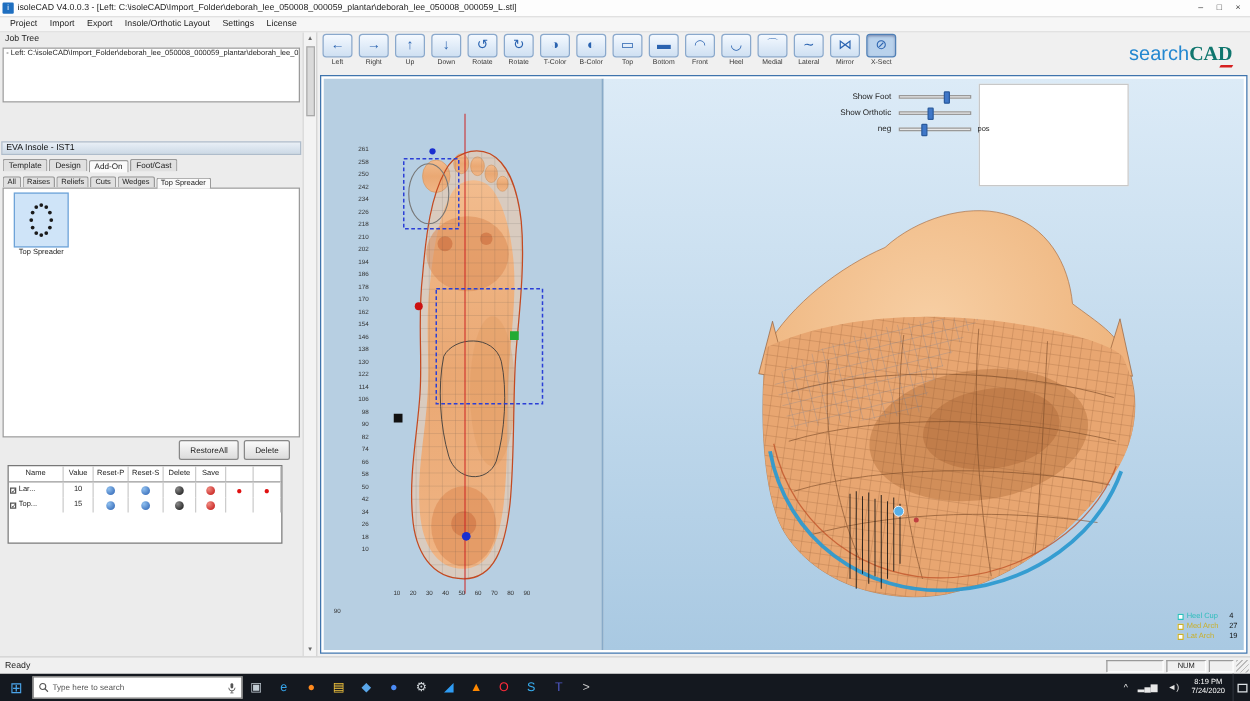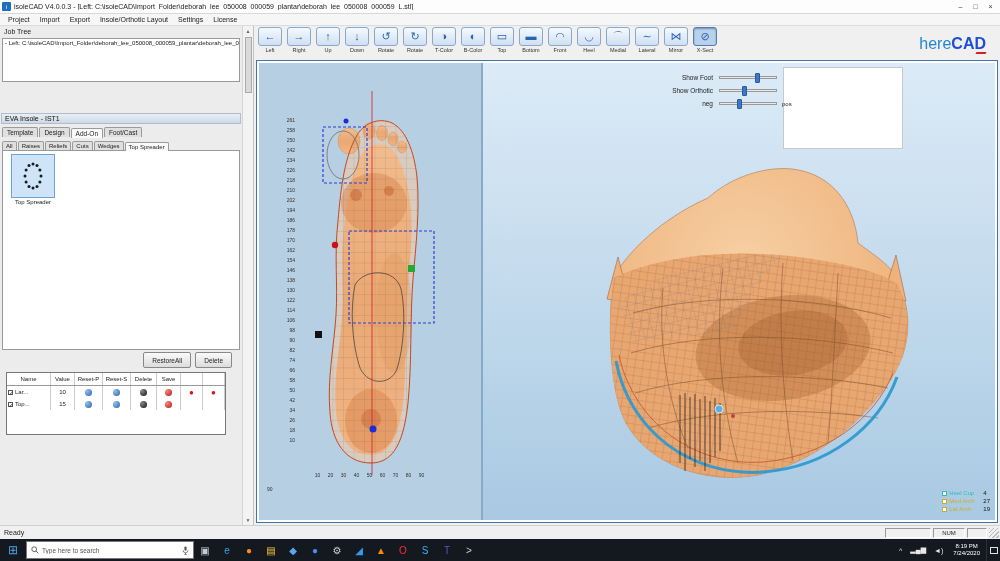--- a/index.html
+++ b/index.html
@@ -73,21 +73,21 @@
   .right-area { flex:1; display:flex; flex-direction:column; min-width:0; background:#f0f0f0; }
   .toolbar { height:34px; display:flex; align-items:flex-start; padding:1px 4px 0 2px; gap:1px; }
   .tool-btn { width:28px; text-align:center; }
   .tool-icon { width:24px; height:19px; margin:0 auto; border:1px solid #89a8cc; border-radius:3px;
     background:linear-gradient(#f4f9ff,#cfe0f2); color:#2a63b0; font-size:11px; line-height:17px; }
   .tool-btn[data-active="true"] .tool-icon { background:#b9d2ec; border-color:#4f7fb5;
     box-shadow:inset 0 1px 2px rgba(0,0,60,.35); }
   .tool-label { font-size:5.5px; color:#333; margin-top:1px; white-space:nowrap; }
   .logo { margin-left:auto; margin-right:10px; align-self:center; font-size:16px; position:relative; }
   .logo-isole { color:#2387d0; }
-  .logo-cad { color:#1d4ed8; font-weight:bold; }
+  .logo-cad { color:#0f766e; font-weight:bold;font-family:Liberation Serif, serif; }
   .logo-accent { position:absolute; right:0; bottom:-1px; width:10px; height:2px;
     background:#d62020; transform:skewX(-30deg); }
 
   .viewport-wrap { flex:1; margin:0 2px 2px; border:1px solid #3f74ad; background:#fff;
     padding:2px; display:flex; min-height:0; }
   .pane2d { width:222px; position:relative; background:#b7cfe2; overflow:hidden; }
   .vdivider { width:2px; background:#88aac8; }
   .pane3d { flex:1; position:relative; background:linear-gradient(#dcebf7,#a9c9e2); overflow:hidden; }
   .pane-svg { position:absolute; inset:0; width:100%; height:100%; }
 
@@ -402,21 +402,21 @@
             <div class="tool-icon">⋈</div>
             <div class="tool-label">Mirror</div>
           </div>
 
           <div class="tool-btn" data-active="true">
             <div class="tool-icon">⊘</div>
             <div class="tool-label">X-Sect</div>
           </div>
 
         <div class="logo">
-          <span class="logo-isole">here</span><span class="logo-cad">CAD</span>
+          <span class="logo-isole">search</span><span class="logo-cad">CAD</span>
           <span class="logo-accent"></span>
         </div>
       </div>
 
       <div class="viewport-wrap">
 
         <div class="pane2d">
           <svg class="pane-svg" viewBox="0 0 222 457" preserveAspectRatio="none">
             <defs>
               <linearGradient id="skin" x1="0" y1="0" x2="0" y2="1">

